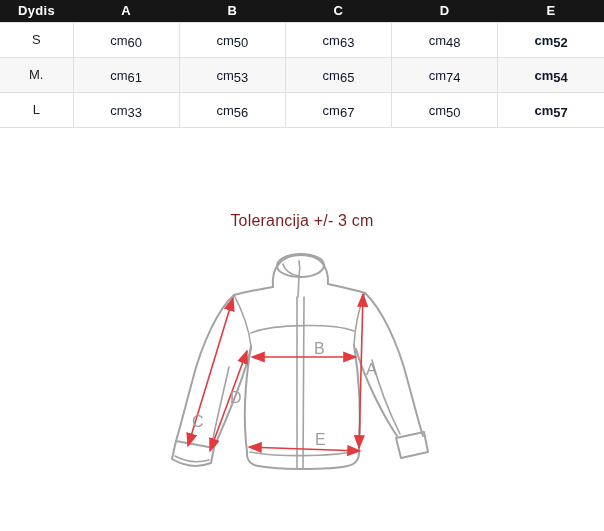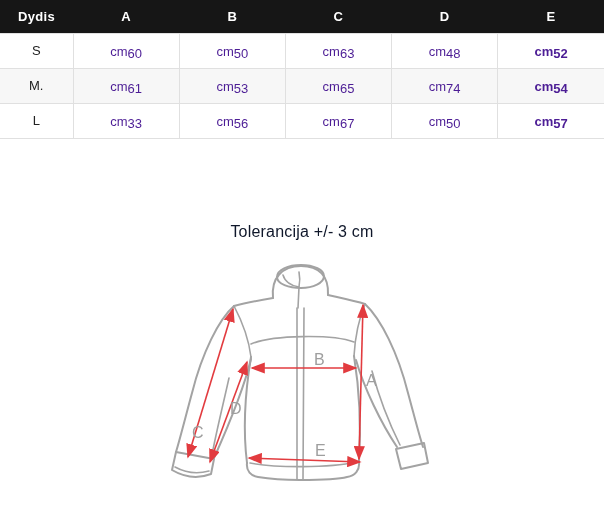--- a/index.html
+++ b/index.html
@@ -15,46 +15,46 @@
   table.size-table {
     width: 604px;
     border-collapse: collapse;
     table-layout: fixed;
   }
   table.size-table thead th {
     background: #161616;
     color: #ffffff;
     font-size: 13px;
     font-weight: 700;
-    height: 33px;
+    height: 22px;
     text-align: center;
     letter-spacing: .3px;
     border: none;
   }
   table.size-table tbody td {
     height: 35px;
     text-align: center;
     vertical-align: middle;
     font-size: 14px;
-    color: #4c1d95;
+    color: #0f172a;
     border: 1px solid #e0e0e0;
     background: #ffffff;
   }
   table.size-table tbody tr:nth-child(even) td { background: #f7f7f7; }
   table.size-table tbody td:first-child { border-left: none; font-size: 13px; color: #222; }
   table.size-table tbody td:last-child  { border-right: none; font-weight: bold; }
   .num { position: relative; top: 2px; font-size: 13px; }
   .unit { font-size: 13px; }
 
   
   .tolerance {
     margin-top: 84px;
     text-align: center;
     font-size: 16px;
-    color: #0f172a;
+    color: #7f1d1d;
     letter-spacing: .2px;
   }
 
   
   .diagram-wrap { margin-top: 12px; }
   svg .outline { fill: none; stroke: #a3a3a3; stroke-width: 2; stroke-linecap: round; stroke-linejoin: round; }
   svg .thin    { fill: none; stroke: #a3a3a3; stroke-width: 1.6; stroke-linecap: round; }
   svg .measure { fill: none; stroke: #e23b3f; stroke-width: 1.6; }
   svg .mlabel  { fill: #9e9e9e; font-family: "Liberation Sans", sans-serif; font-size: 16px; font-weight: 500; }
 </style>

